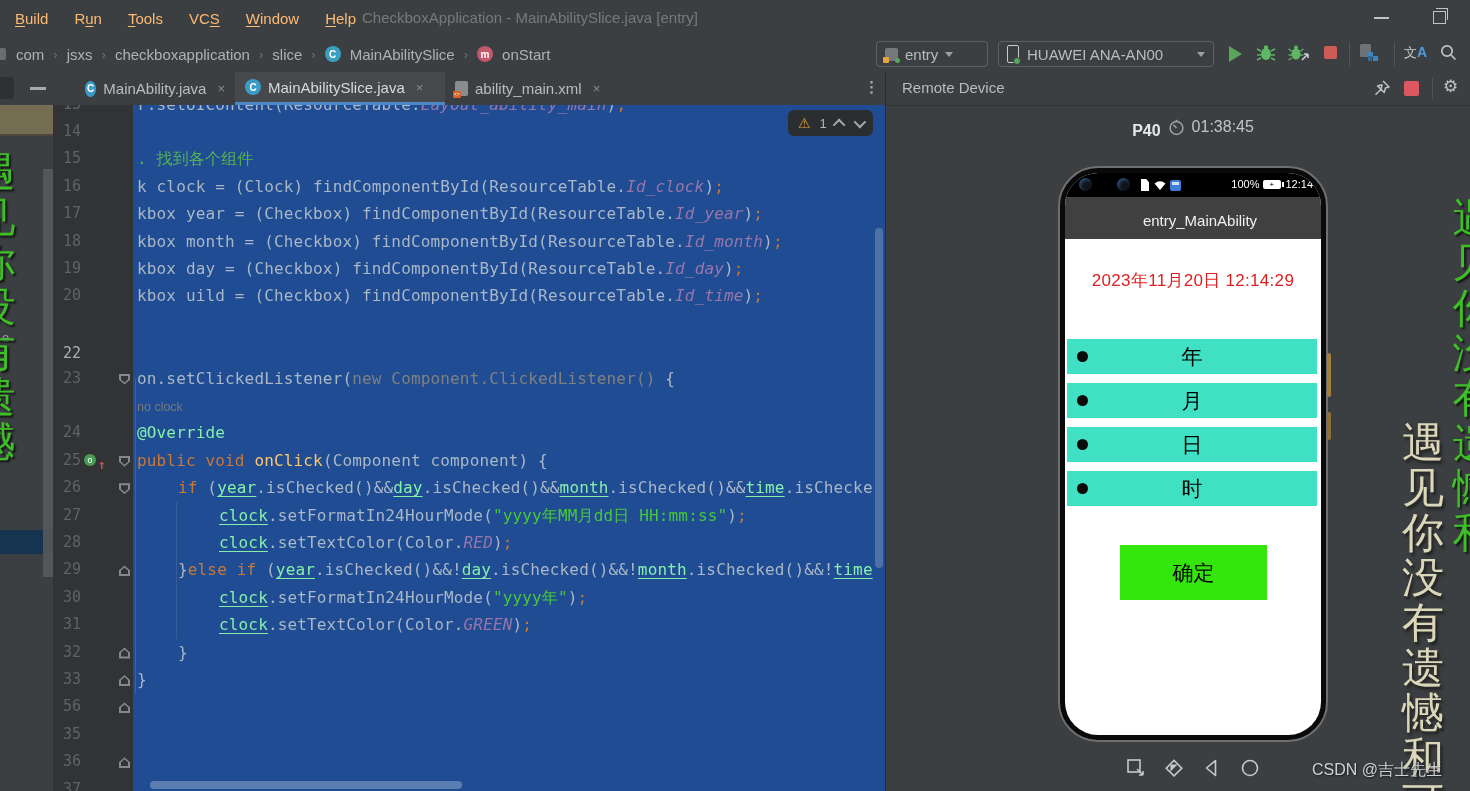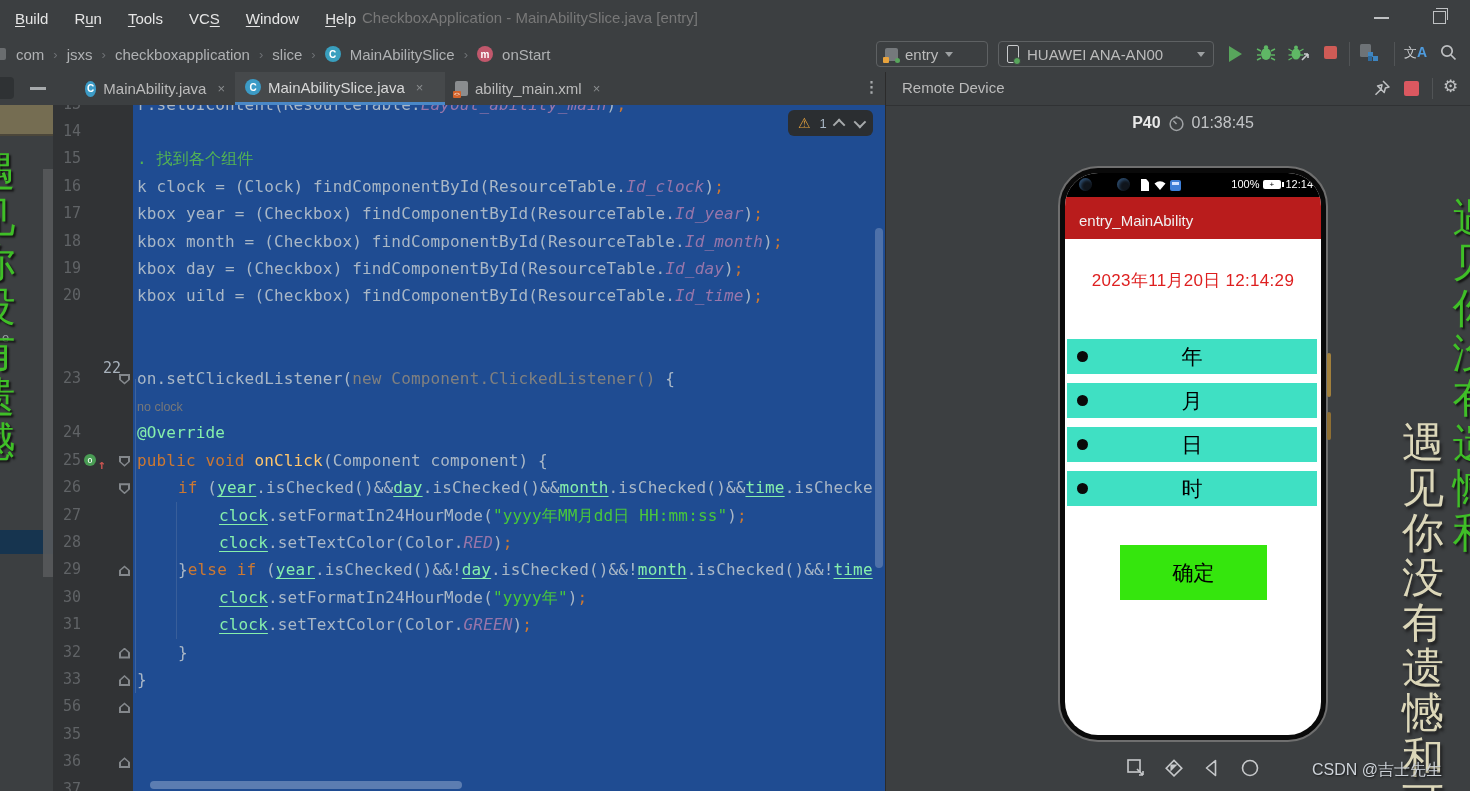--- a/index.html
+++ b/index.html
@@ -3,21 +3,21 @@
 <meta charset="utf-8">
 <style>
   html,body{margin:0;padding:0;background:#2b2b2b;}
   .stage{position:relative;width:1470px;height:791px;overflow:hidden;background:#3C3F41;
          font-family:"Liberation Sans",sans-serif;color:#BBBBBB;font-size:15px;}
 
   
   .titlebar{position:absolute;left:0;top:0;width:1470px;height:36px;background:#3C3F41;
             border-bottom:1px solid #333638;display:flex;align-items:center;}
   .menubar{display:flex;gap:26px;padding-left:15px;}
-  .menu-item{color:#e5e5e5;cursor:default;}
+  .menu-item{color:#fdba74;cursor:default;}
   .menu-item .mn{text-decoration:underline;text-underline-offset:2px;}
   .win-title{position:absolute;left:362px;top:9px;color:#787878;}
   .winbtn-min{position:absolute;left:1374px;top:17px;width:15px;height:2px;background:#BFC1C3;}
   .winbtn-max{position:absolute;left:1433px;top:11px;width:11px;height:11px;border:1.5px solid #BFC1C3;}
   .winbtn-max::before{content:"";position:absolute;left:2px;top:-4px;width:11px;height:11px;border-top:1.5px solid #BFC1C3;border-right:1.5px solid #BFC1C3;}
 
   
   .navbar{position:absolute;left:0;top:36px;width:1470px;height:36px;background:#3C3F41;border-bottom:1px solid #323537;}
   .crumbs{position:absolute;left:16px;top:0;height:36px;display:flex;align-items:center;gap:9px;color:#AFB1B3;}
   .crumb-sep{color:#6E7174;font-size:13px;}
@@ -100,41 +100,41 @@
 
   
   .panel{position:absolute;left:885px;top:72px;width:585px;height:719px;background:#3C3F41;border-left:1px solid #2B2B2B;}
   .panel-header{position:absolute;left:0;top:0;width:585px;height:33px;border-bottom:1px solid #303234;}
   .panel-title{position:absolute;left:16px;top:7px;color:#BBBBBB;}
   .panel-pin{position:absolute;left:487px;top:8px;}
   .panel-stop{position:absolute;left:518px;top:9px;width:15px;height:15px;background:#DB5860;border-radius:2px;}
   .panel-hsep{position:absolute;left:546px;top:6px;width:1px;height:21px;background:#515456;}
   .panel-gear{position:absolute;left:557px;top:4px;color:#BFC1C3;font-size:17px;font-family:"DejaVu Sans",sans-serif;}
   .devline{position:absolute;left:172px;top:42px;width:270px;display:flex;align-items:center;justify-content:center;gap:7px;}
-  .devname{color:#E8E8E8;font-weight:bold;font-size:16px;}
+  .devname{color:#E8E8E8;font-weight:bold;font-size:16px;margin-top:8px;}
   .devtime{color:#C2C4C6;font-size:16px;}
 
   
   .phone{position:absolute;left:172px;top:94px;width:270px;height:576px;background:#0A0A0A;border:2px solid #6F6F6F;
          border-radius:40px;box-sizing:border-box;}
   .pbtn{position:absolute;right:-5px;width:4px;background:#A2803C;border-radius:2px;}
   .screen{position:absolute;left:5px;top:5px;width:256px;height:562px;background:#ffffff;border-radius:33px;overflow:hidden;}
   .sbar{position:absolute;left:0;top:0;width:256px;height:24px;background:#000;}
   .cam{position:absolute;top:5px;width:13px;height:13px;border-radius:50%;background:#10151C;box-shadow:inset 2px 2px 3px #2A4868;}
   .sim-ico{position:absolute;left:76px;top:6px;width:8px;height:12px;background:#fff;
            clip-path:polygon(0 0,65% 0,100% 28%,100% 100%,0 100%);}
   .wifi-ico{position:absolute;left:89px;top:7px;width:12px;height:10px;}
   .chip-ico{position:absolute;left:105px;top:7px;width:11px;height:11px;background:#3D7ED6;border-radius:2px;}
   .chip-ico::before{content:"";position:absolute;left:2px;top:2px;width:7px;height:3px;background:#cfe0ff;}
   .sbar-right{position:absolute;right:8px;top:5px;display:flex;align-items:center;gap:4px;color:#fff;font-size:11px;}
   .batt{position:relative;width:18px;height:9px;background:#fff;border-radius:2px;}
   .batt::after{content:"";position:absolute;right:-3px;top:2px;width:2px;height:5px;background:#fff;}
   .batt i{position:absolute;left:6px;top:1px;width:6px;height:7px;color:#000;font-style:normal;font-size:8px;line-height:7px;}
-  .ptitle{position:absolute;left:0;top:24px;width:256px;height:42px;background:#b91c1c;color:#F0F0F0;
-          font-size:15px;line-height:48px;padding-left:14px;box-sizing:border-box;}
+  .ptitle{position:absolute;left:0;top:24px;width:256px;height:42px;background:#404040;color:#F0F0F0;
+          font-size:15px;line-height:48px;padding-left:14px;box-sizing:border-box;text-align:center;}
   .pdate{position:absolute;left:0;top:96px;width:256px;text-align:center;color:#DE1F1F;font-size:17px;letter-spacing:.3px;}
   .cbrows{position:absolute;left:2px;top:166px;width:250px;}
   .cbrow{position:relative;width:250px;height:35px;background:#3FE0C3;margin-bottom:9px;}
   .cbdot{position:absolute;left:10px;top:12px;width:11px;height:11px;background:#0a0a0a;border-radius:50%;}
   .cblabel{position:absolute;left:0;top:0;width:250px;height:35px;text-align:center;line-height:35px;color:#000;font-size:21px;}
   .confirm{position:absolute;left:55px;top:372px;width:147px;height:55px;background:#35E60D;color:#000;
            font-size:21px;display:flex;align-items:center;justify-content:center;}
   .navicons{position:absolute;left:172px;top:684px;width:270px;display:flex;justify-content:center;gap:14px;}
 
   
@@ -315,21 +315,21 @@
         <div class="cl ind0"><span class="tk-plain">kbox month = (Checkbox) findComponentById(ResourceTable.</span><span class="tk-sfield">Id_month</span><span class="tk-plain">)</span><span class="tk-semi">;</span></div>
       </div>
       <div class="crow" style="top: 150px;">
         <div class="ln">19</div>
         <div class="cl ind0"><span class="tk-plain">kbox day = (Checkbox) findComponentById(ResourceTable.</span><span class="tk-sfield">Id_day</span><span class="tk-plain">)</span><span class="tk-semi">;</span></div>
       </div>
       <div class="crow" style="top: 177.4px;">
         <div class="ln">20</div>
         <div class="cl ind0"><span class="tk-plain">kbox uild = (Checkbox) findComponentById(ResourceTable.</span><span class="tk-sfield">Id_time</span><span class="tk-plain">)</span><span class="tk-semi">;</span></div>
       </div>
-      <div class="crow" style="top: 250px; margin-left: 40px;">
+      <div class="crow" style="top: 235px;">
         <div class="ln cur">22</div>
         <div class="cl ind0"></div>
       </div>
       <div class="crow" style="top: 259.6px;">
         <div class="ln">23</div>
         <div class="fold f-open"></div>
         <div class="cl ind0"><span class="tk-plain">on.setClickedListener(</span><span class="tk-gray">new Component.ClickedListener() </span><span class="tk-plain">{</span></div>
       </div>
       <div class="crow" style="top: 287px;">
         <div class="cl ind0"><span class="tk-inlay">no clock</span></div>

